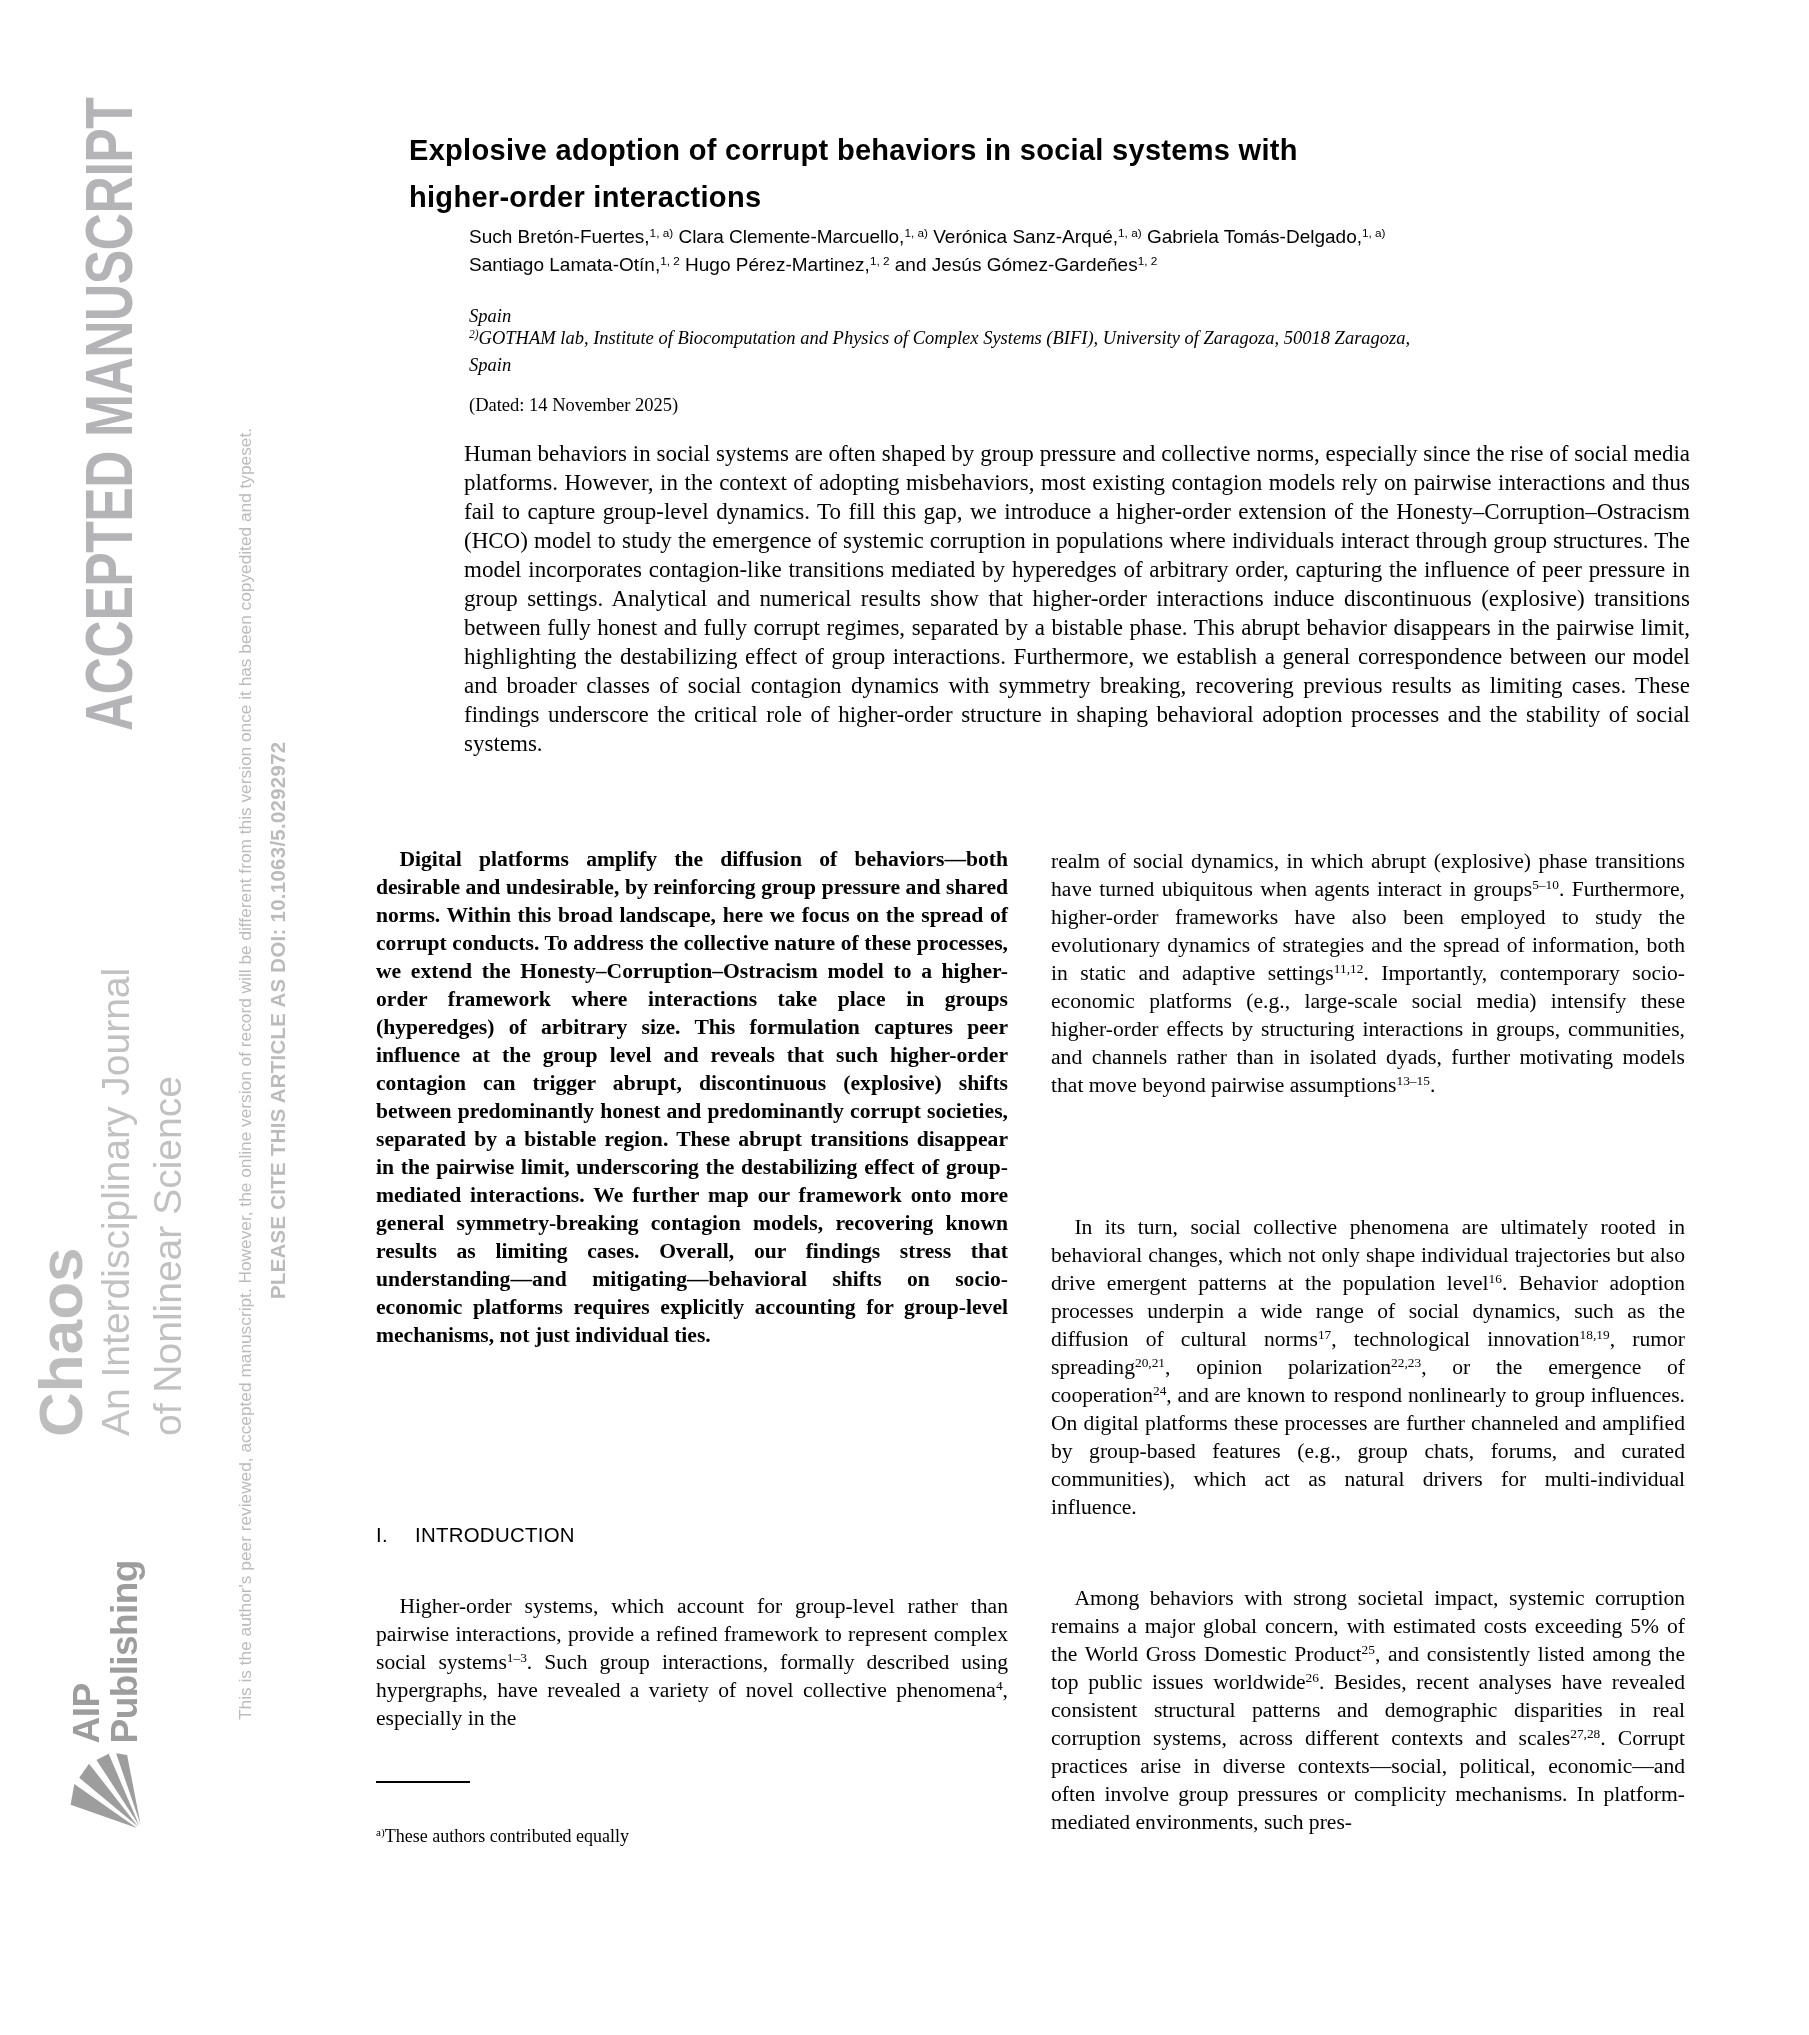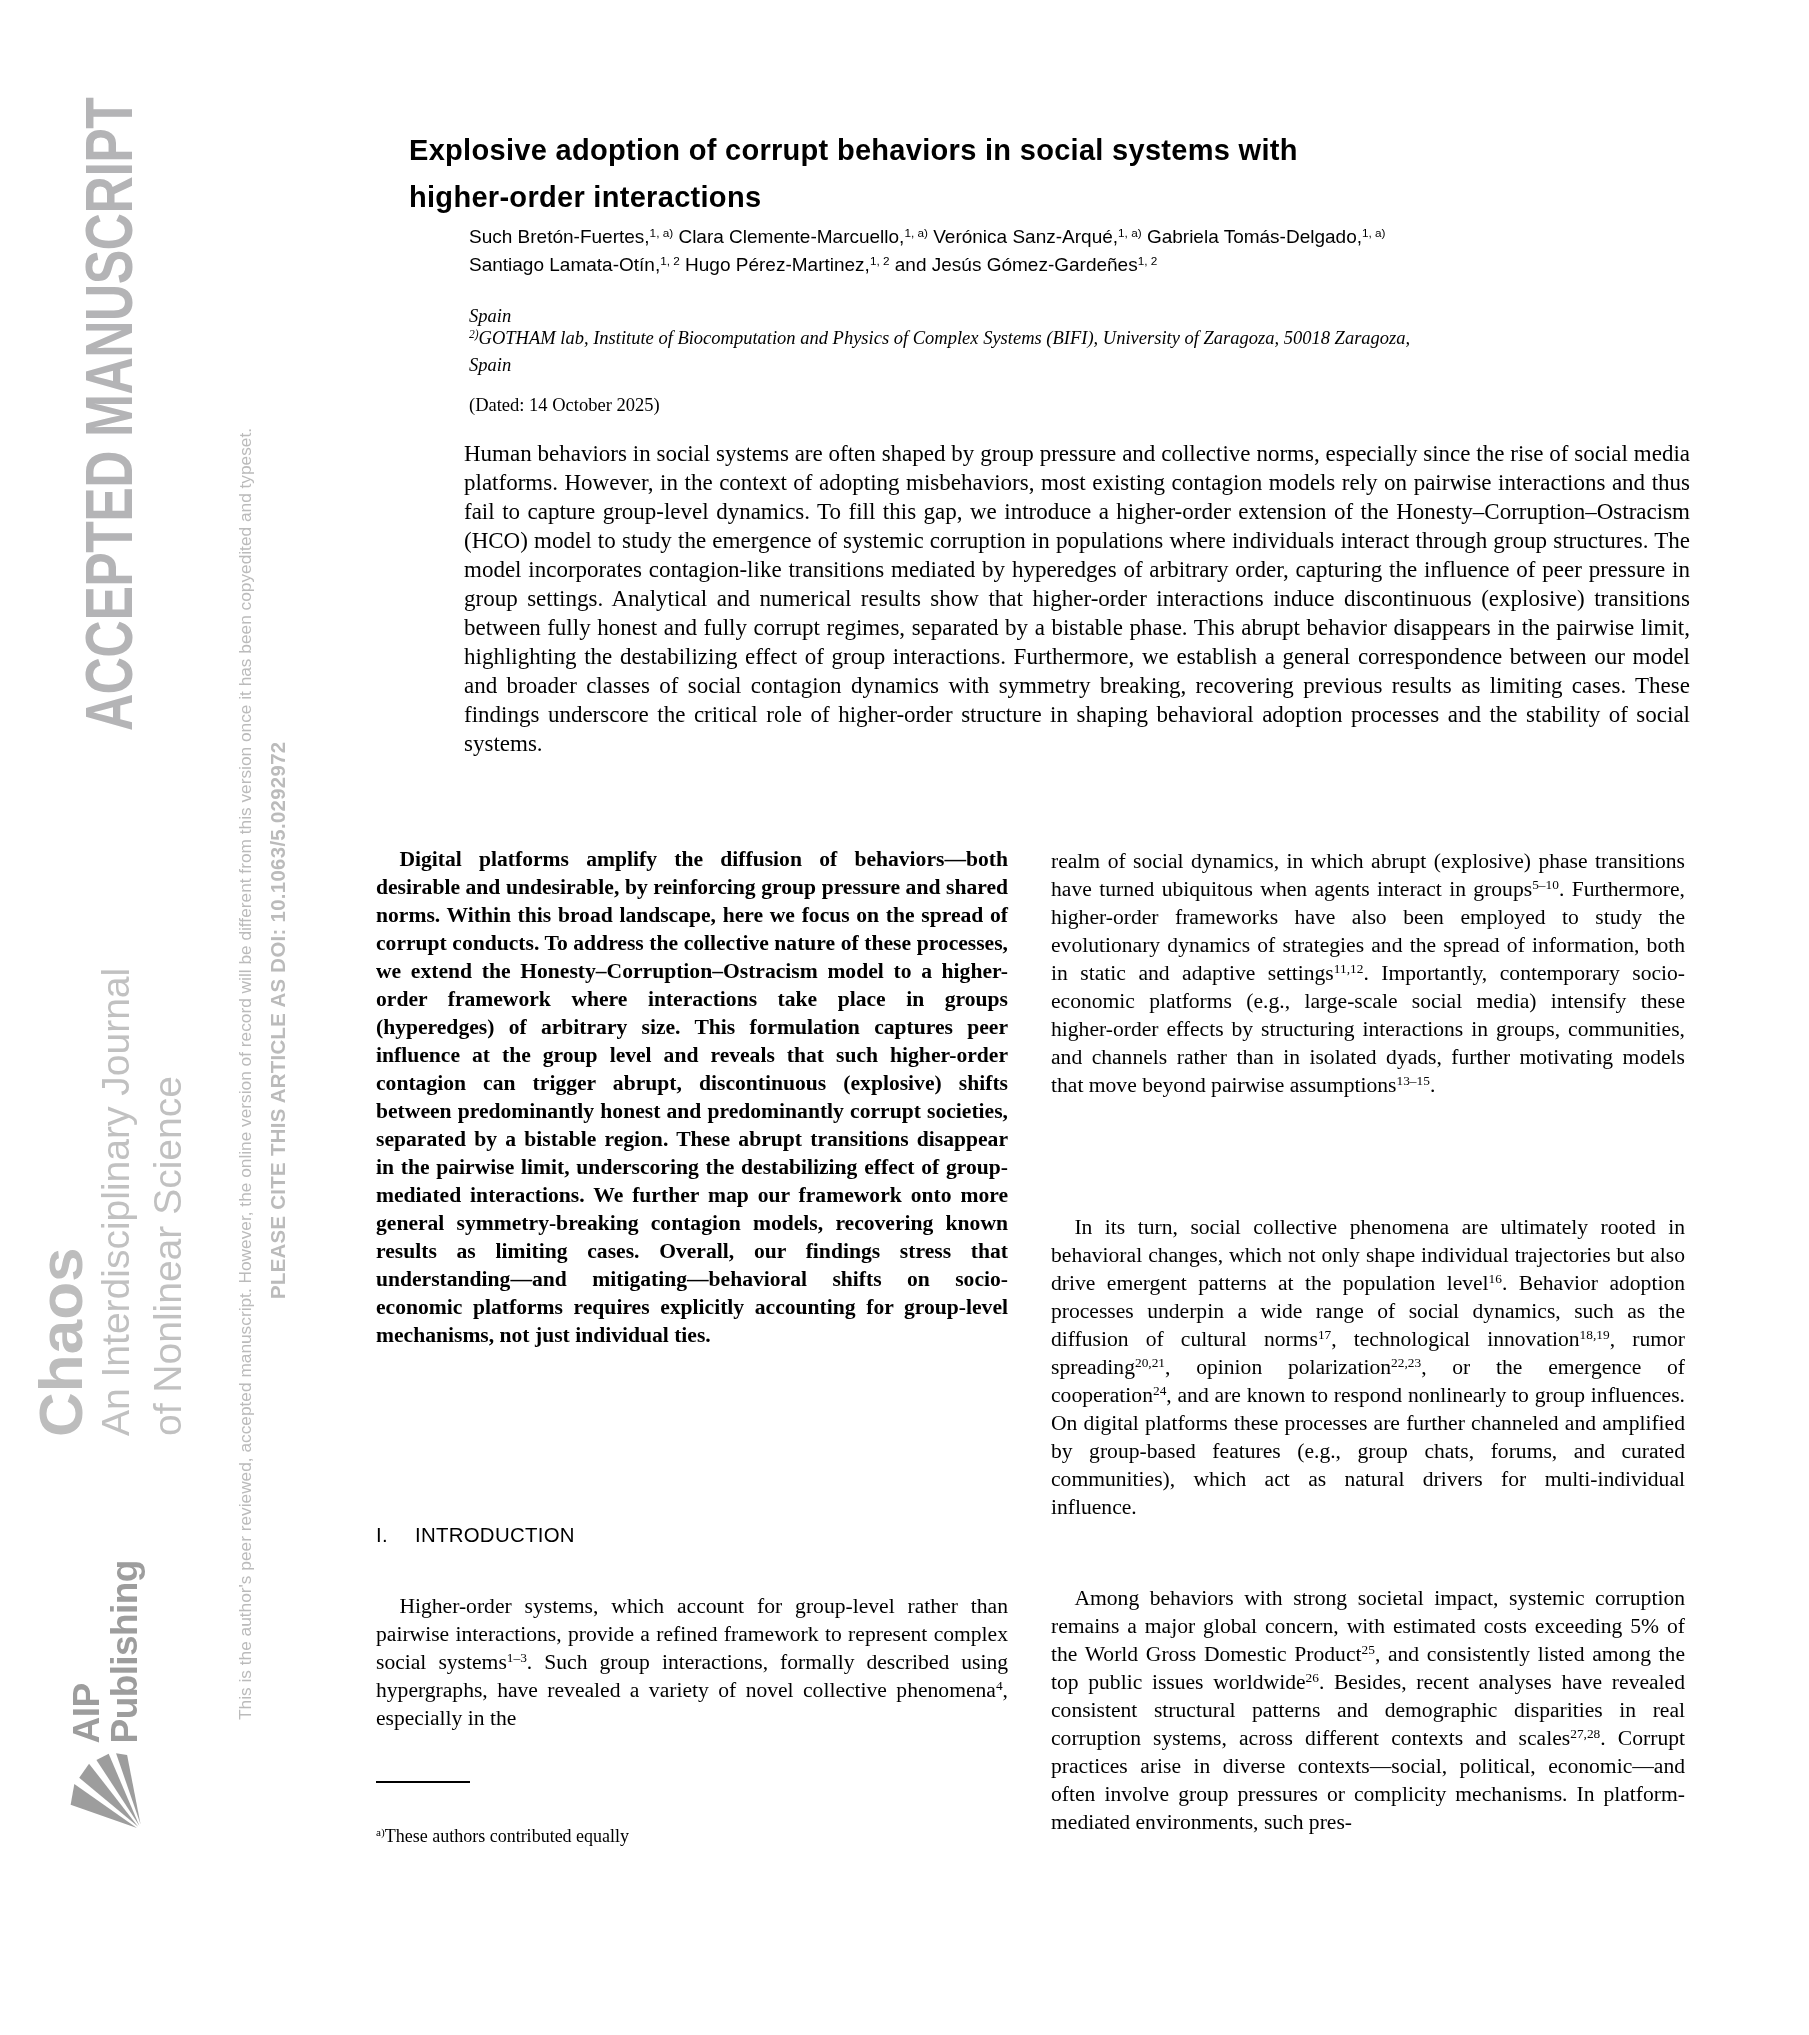--- a/index.html
+++ b/index.html
@@ -151,21 +151,21 @@
   <div class="title-line t2">higher-order interactions</div>
 
   <div class="authors a1"><span>Such Bretón-Fuertes,</span><sup>1, a)</sup><span> Clara Clemente-Marcuello,</span><sup>1, a)</sup><span> Verónica Sanz-Arqué,</span><sup>1, a)</sup><span> Gabriela Tomás-Delgado,</span><sup>1, a)</sup></div>
   <div class="authors a2"><span>Santiago Lamata-Otín,</span><sup>1, 2</sup><span> Hugo Pérez-Martinez,</span><sup>1, 2</sup><span> and Jesús Gómez-Gardeñes</span><sup>1, 2</sup></div>
 
   <div class="affil af1b">Spain</div>
 
   <div class="affil af2"><sup>2)</sup><span>GOTHAM lab, Institute of Biocomputation and Physics of Complex Systems (BIFI), University of Zaragoza, 50018 Zaragoza,</span></div>
   <div class="affil af2b">Spain</div>
 
-  <div class="dated">(Dated: 14 October 2025)</div>
+  <div class="dated">(Dated: 14 November 2025)</div>
 
   <div class="abstract">Human behaviors in social systems are often shaped by group pressure and collective norms, especially since the rise of social media platforms. However, in the context of adopting misbehaviors, most existing contagion models rely on pairwise interactions and thus fail to capture group-level dynamics. To fill this gap, we introduce a higher-order extension of the Honesty–Corruption–Ostracism (HCO) model to study the emergence of systemic corruption in populations where individuals interact through group structures. The model incorporates contagion-like transitions mediated by hyperedges of arbitrary order, capturing the influence of peer pressure in group settings. Analytical and numerical results show that higher-order interactions induce discontinuous (explosive) transitions between fully honest and fully corrupt regimes, separated by a bistable phase. This abrupt behavior disappears in the pairwise limit, highlighting the destabilizing effect of group interactions. Furthermore, we establish a general correspondence between our model and broader classes of social contagion dynamics with symmetry breaking, recovering previous results as limiting cases. These findings underscore the critical role of higher-order structure in shaping behavioral adoption processes and the stability of social systems.</div>
 
   <div class="para lead">Digital platforms amplify the diffusion of behaviors—both desirable and undesirable, by reinforcing group pressure and shared norms. Within this broad landscape, here we focus on the spread of corrupt conducts. To address the collective nature of these processes, we extend the Honesty–Corruption–Ostracism model to a higher-order framework where interactions take place in groups (hyperedges) of arbitrary size. This formulation captures peer influence at the group level and reveals that such higher-order contagion can trigger abrupt, discontinuous (explosive) shifts between predominantly honest and predominantly corrupt societies, separated by a bistable region. These abrupt transitions disappear in the pairwise limit, underscoring the destabilizing effect of group-mediated interactions. We further map our framework onto more general symmetry-breaking contagion models, recovering known results as limiting cases. Overall, our findings stress that understanding—and mitigating—behavioral shifts on socio-economic platforms requires explicitly accounting for group-level mechanisms, not just individual ties.</div>
 
   <div class="section-heading"><span class="secnum">I.</span><span>INTRODUCTION</span></div>
 
   <div class="para intro"><span>Higher-order systems, which account for group-level rather than pairwise interactions, provide a refined framework to represent complex social systems</span><sup>1–3</sup><span>. Such group interactions, formally described using hypergraphs, have revealed a variety of novel collective phenomena</span><sup>4</sup><span>, especially in the</span></div>
 
   <div class="footnote-rule"></div>

